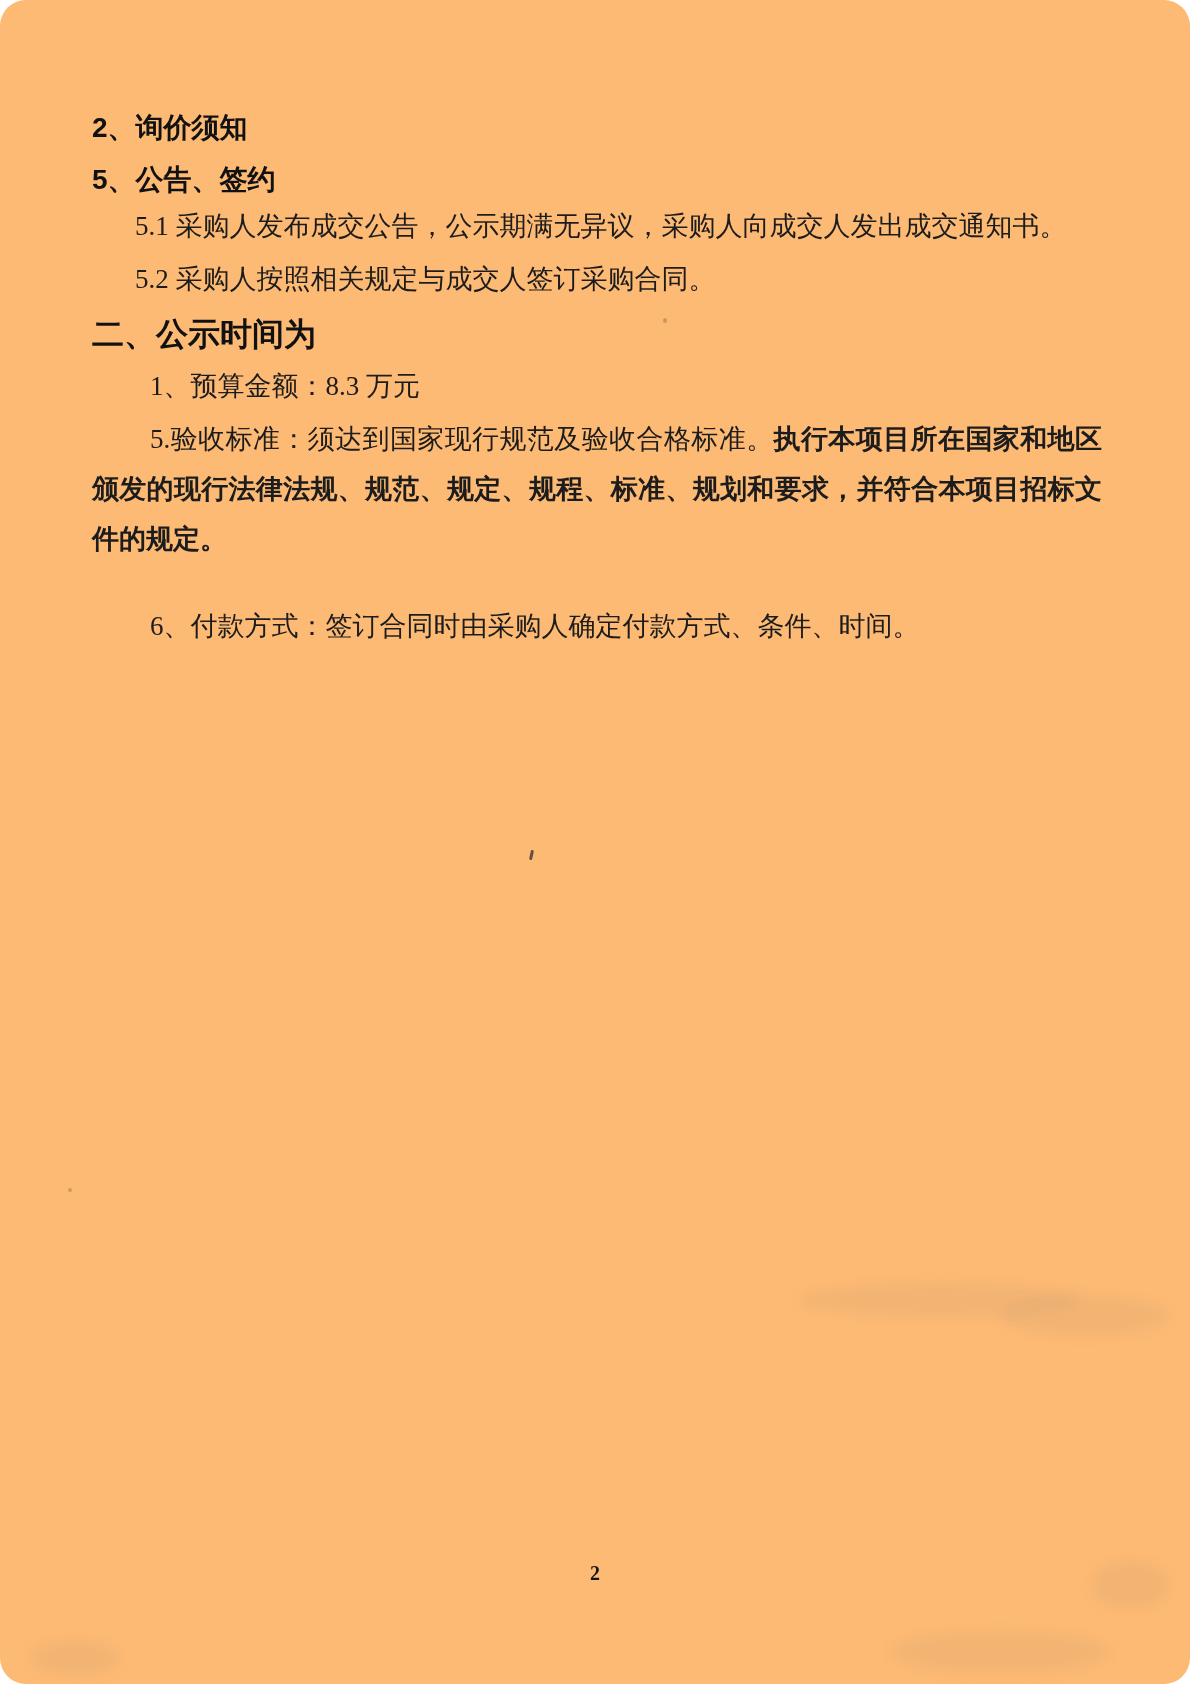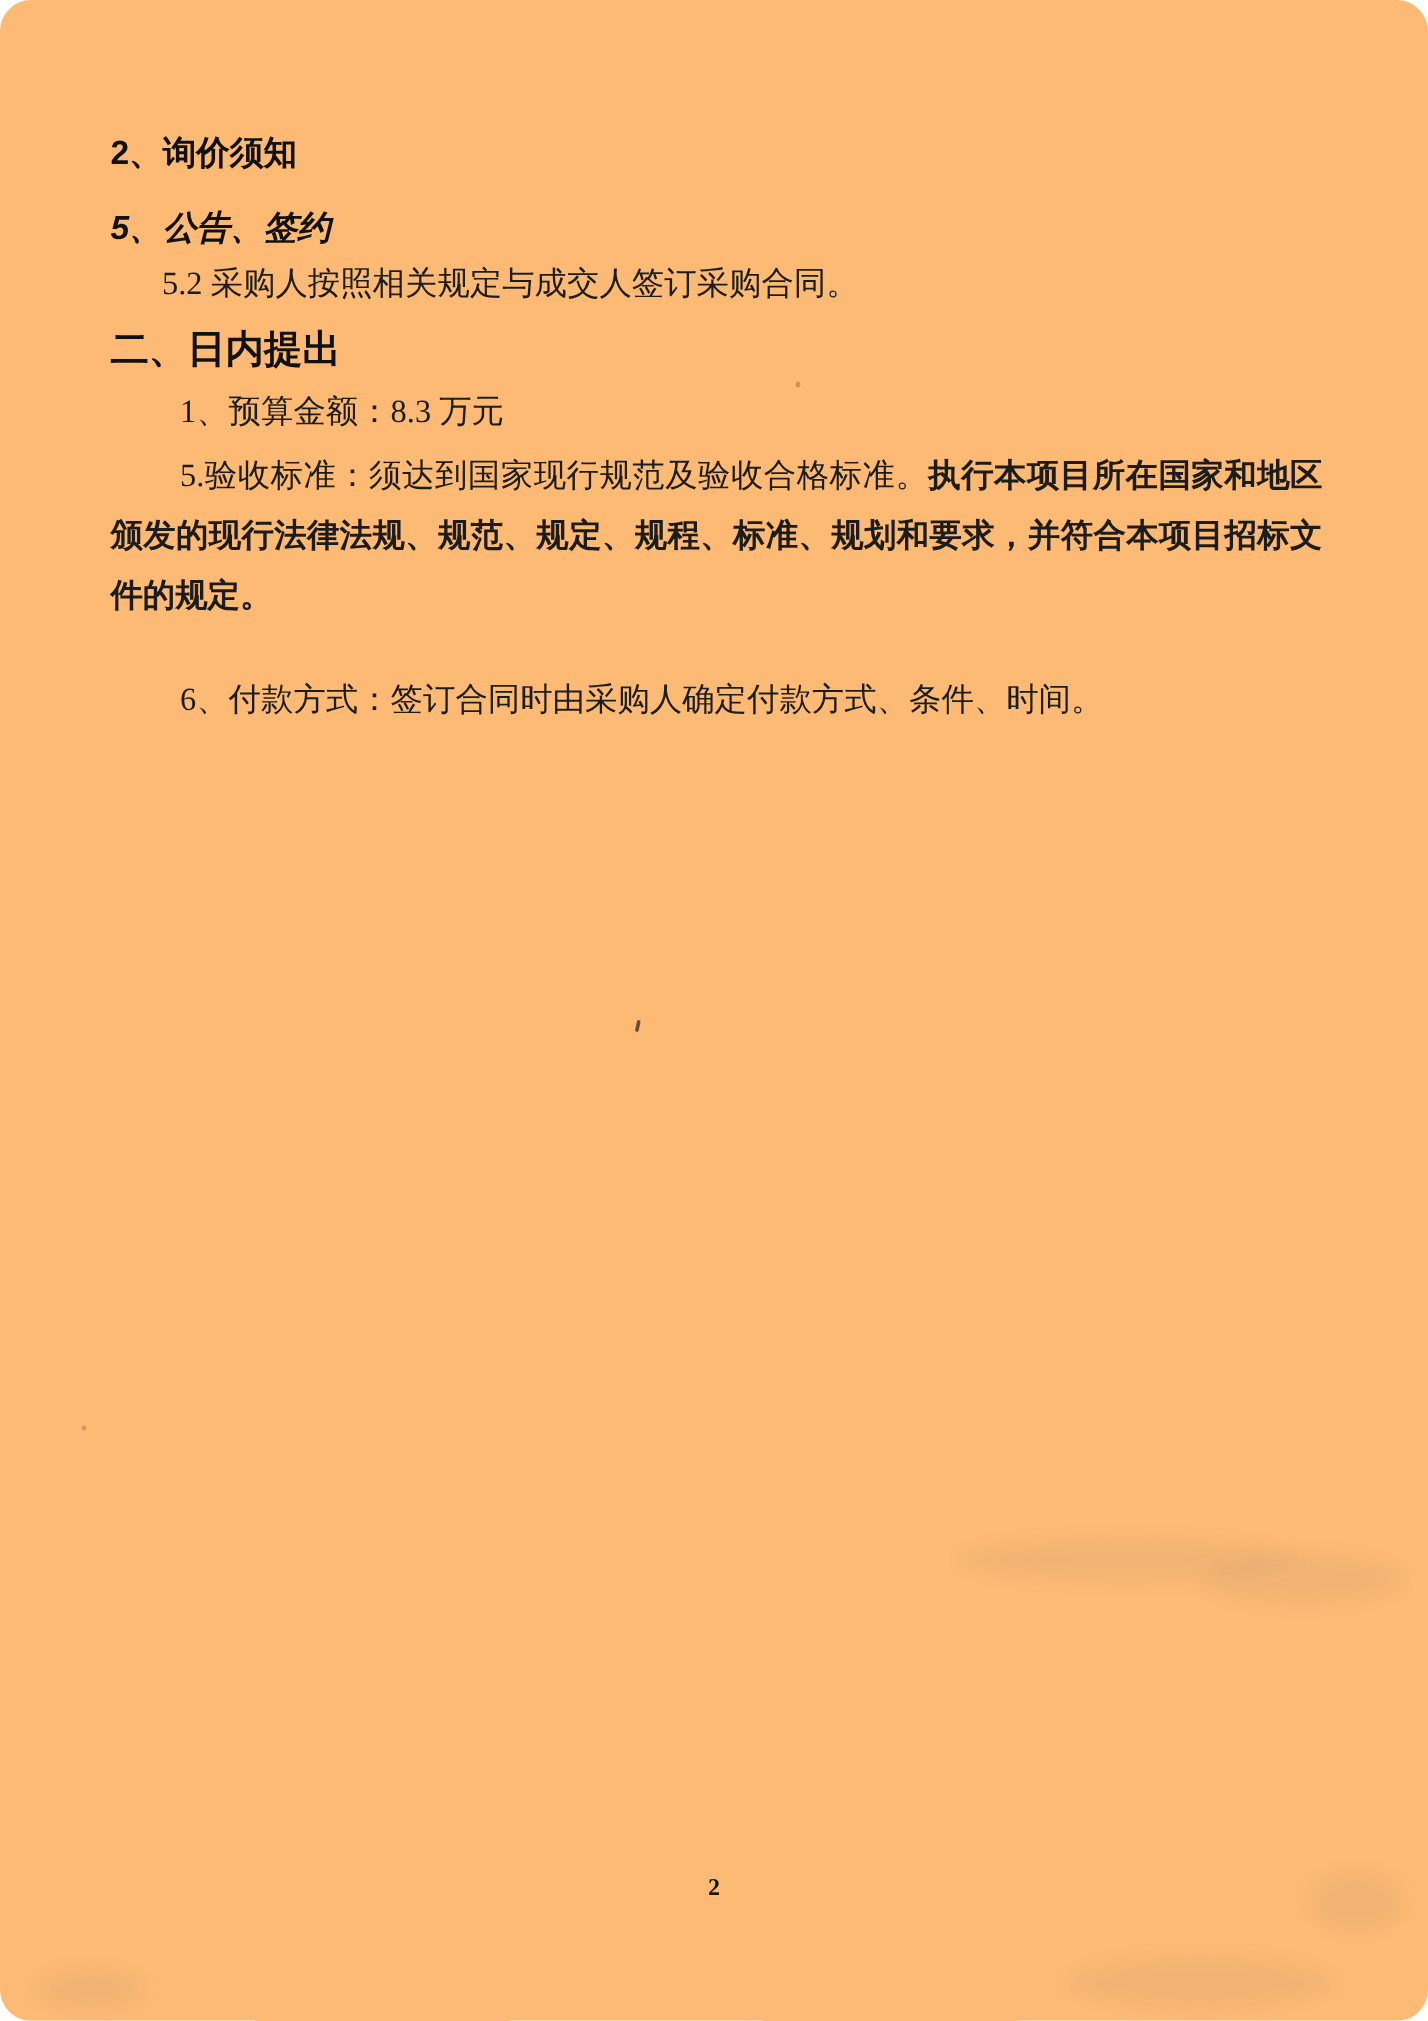--- a/index.html
+++ b/index.html
@@ -28,21 +28,21 @@
     color: #1c1c1c;
   }
   .h-black {
     font-family: "Liberation Sans", sans-serif;
     font-weight: 700;
     color: #111111;
     margin: 0;
   }
   .h-sub { font-size: 28px; line-height: 40px; }
   .h-sub-first { margin-bottom: 12px; }
-  .h-announce { margin-top: 22px; font-style: italic; }
+  .h-announce { margin-top: 12px; }
   .h-main { font-size: 32px; line-height: 48px; margin-top: 4px; }
   .indent-2 { text-indent: 56px; }
   .indent-15 { text-indent: 43px; }
   .item { text-indent: 58px; text-align: left; }
   .lh56 { line-height: 56px; }
   .lh48 { line-height: 48px; }
   .lh50 { line-height: 50px; text-align: justify; }
   .semibold { font-weight: 600; }
   .bold { font-weight: 400; }
   .item6 { margin-top: 34px; }
@@ -76,24 +76,25 @@
 
 <div class="page">
   <div class="content">
 
     <h2 class="h-black h-sub h-sub-first">2、询价须知</h2>
 
 
 
     <h2 class="h-black h-sub h-announce">5、公告、签约</h2>
 
+    <p class="body indent-15">5.1 采购人发布成交公告，公示期满无异议，采购人向成交人发出成交通知书。</p>
 
     <p class="body indent-15">5.2 采购人按照相关规定与成交人签订采购合同。</p>
 
-    <h2 class="h-black h-main">二、日内提出</h2>
+    <h2 class="h-black h-main">二、公示时间为</h2>
 
     <p class="body item lh56">1、预算金额：8.3 万元</p>
 
 
 
 
     <p class="body item lh50"><span>5.验收标准：须达到国家现行规范及验收合格标准。</span><span class="semibold">执行本项目所在国家和地区颁发的现行法律法规、规范、规定、规程、标准、规划和要求，并符合本项目招标文件的规定。</span></p>
 
     <p class="body item lh56 bold item6">6、付款方式：签订合同时由采购人确定付款方式、条件、时间。</p>
 

